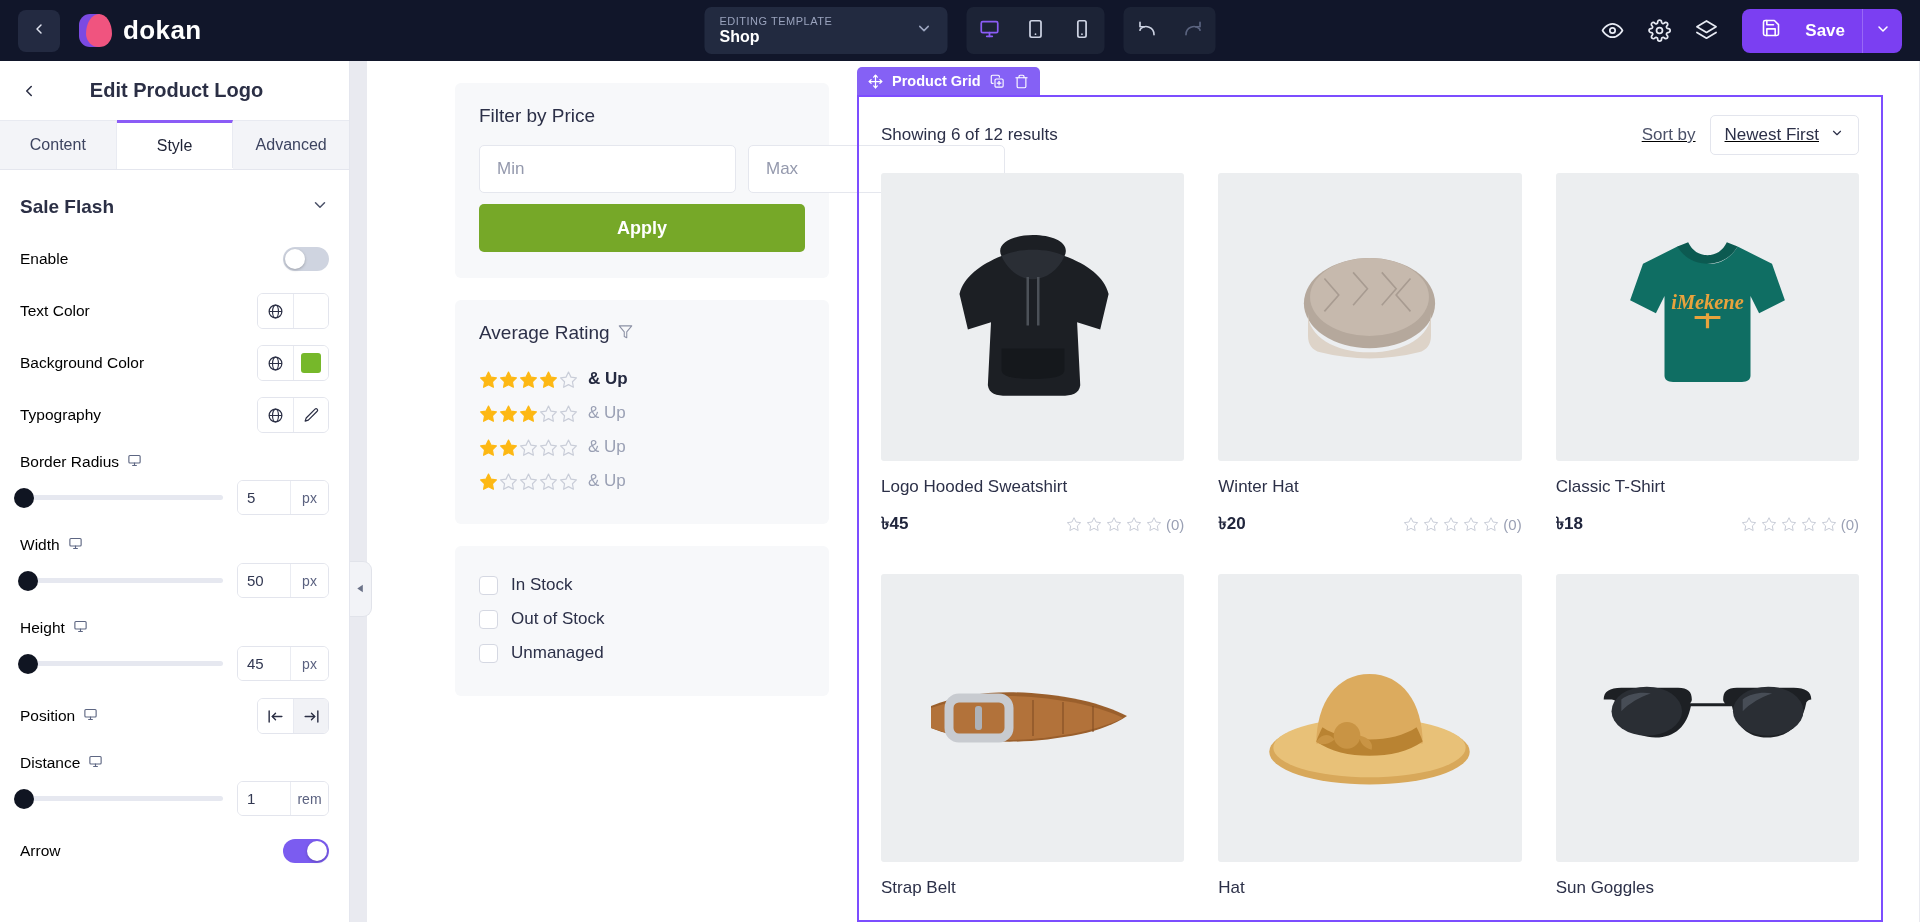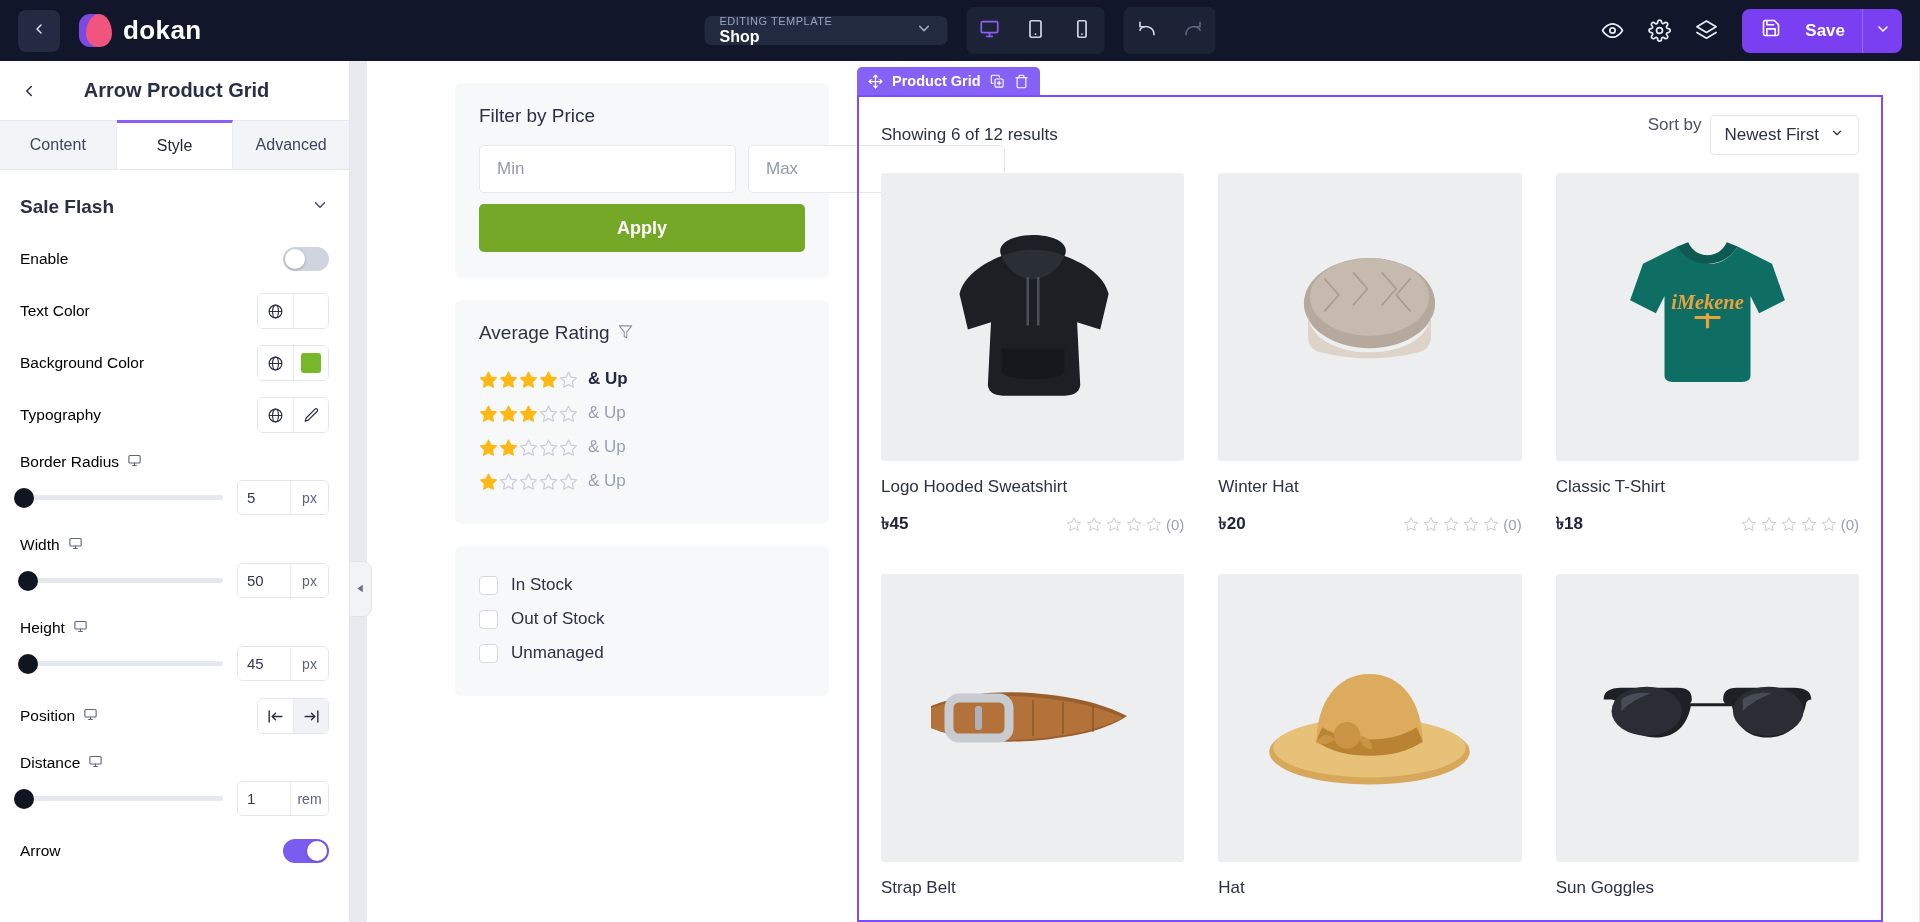--- a/index.html
+++ b/index.html
@@ -29,21 +29,21 @@
     position: absolute; left: 7px; top: 0; width: 26px; height: 33px;
     background: #f0547f; border-radius: 50% 50% 50% 50%/60% 60% 40% 40%;
   }
   .logo-text { color: #fff; font-size: 26px; font-weight: 700; letter-spacing: .4px; }
 
   .tb-center {
     position: absolute; left: 50%; transform: translateX(-50%);
     display: flex; align-items: center; gap: 19px;
   }
   .tpl-select {
-    width: 243px; height: 29px; background: #222a40; border-radius: 7px;
+    width: 243px; height: 47px; background: #222a40; border-radius: 7px;
     display: flex; align-items: center; padding: 0 15px; cursor: pointer;
   }
   .tpl-col { flex: 1; display: flex; flex-direction: column; gap: 1px; }
   .tpl-eyebrow { color: #9aa3bd; font-size: 11px; letter-spacing: .5px; }
   .tpl-value { color: #fff; font-size: 16px; font-weight: 600; }
   .chev { color: #9aa3bd; }
 
   .devgroup, .hgroup {
     height: 47px; background: #1c2336; border-radius: 7px;
     display: flex; align-items: center; overflow: hidden;
@@ -229,21 +229,21 @@
     align-items: center; gap: 9px; padding: 0 11px; color: #fff;
     font-size: 14.5px; font-weight: 600; white-space: nowrap;
   }
   .grid-badge .bi { cursor: pointer; display: flex; align-items: center; }
   .grid-inner { padding: 18px 22px 0 22px; height: 100%; overflow: hidden; }
   .grid-head {
     display: flex; align-items: center; justify-content: space-between;
     margin-bottom: 18px;
   }
   .showing { font-size: 17px; color: #2c3048; }
-  .sortwrap { display: flex; gap: 8px; }
+  .sortwrap { display: flex; align-items: center; gap: 14px; text-decoration: underline; }
   .sort-lbl { font-size: 17px; color: #4b5168; }
   .sort-sel {
     border: 1px solid #e3e5ed; border-radius: 5px; height: 40px;
     display: flex; align-items: center; gap: 11px; padding: 0 14px;
     font-size: 17px; color: #2c3048; background: #fff; cursor: pointer;
   }
   .pgrid { display: grid; grid-template-columns: repeat(3, 1fr); gap: 36px 34px; }
   .pcard { display: flex; flex-direction: column; }
   .pthumb {
     width: 100%; height: 288px; background: #eceef0; border-radius: 3px;
@@ -380,21 +380,21 @@
 
   <div class="body">
 
     <div class="sidebar">
       <div class="sb-head">
         <span class="sb-back">
           <svg width="18" height="18" viewBox="0 0 24 24" fill="none" stroke="#2b2f45" stroke-width="2.1" stroke-linecap="round" stroke-linejoin="round">
               <polyline points="15 18 9 12 15 6"></polyline>
             </svg>
         </span>
-        <span class="sb-title">Arrow Product Grid</span>
+        <span class="sb-title">Edit Product Logo</span>
       </div>
 
       <div class="sb-tabs">
         <div class="sb-tab">Content</div>
         <div class="sb-tab active">Style</div>
         <div class="sb-tab">Advanced</div>
       </div>
 
       <div class="sb-scroll">
 

